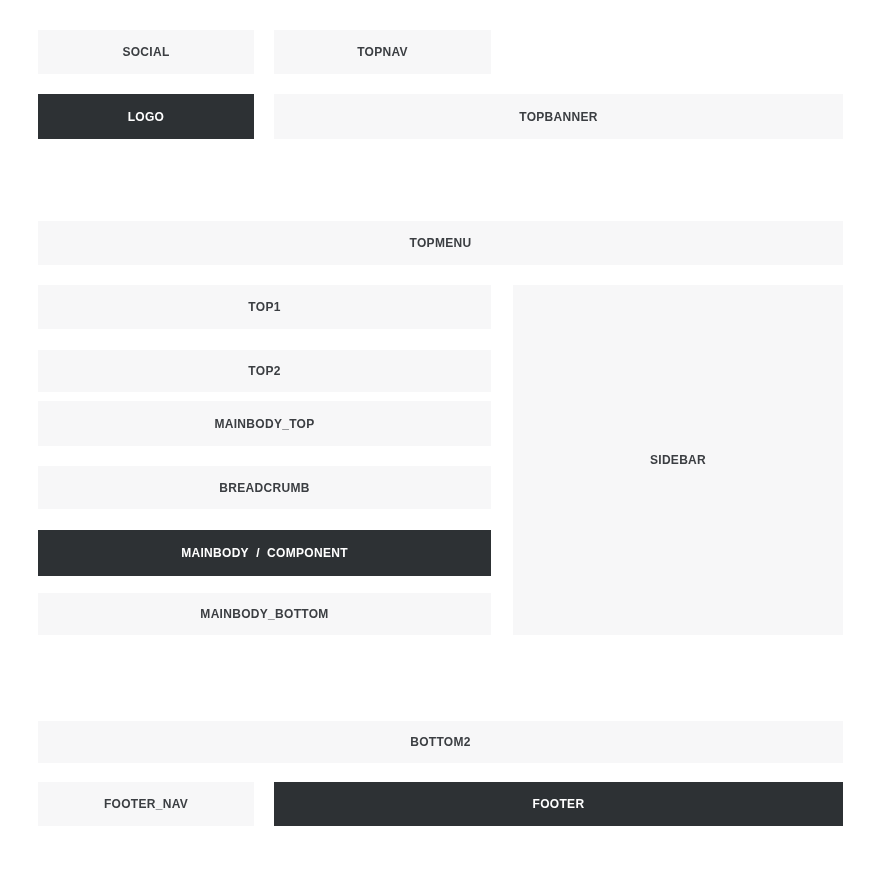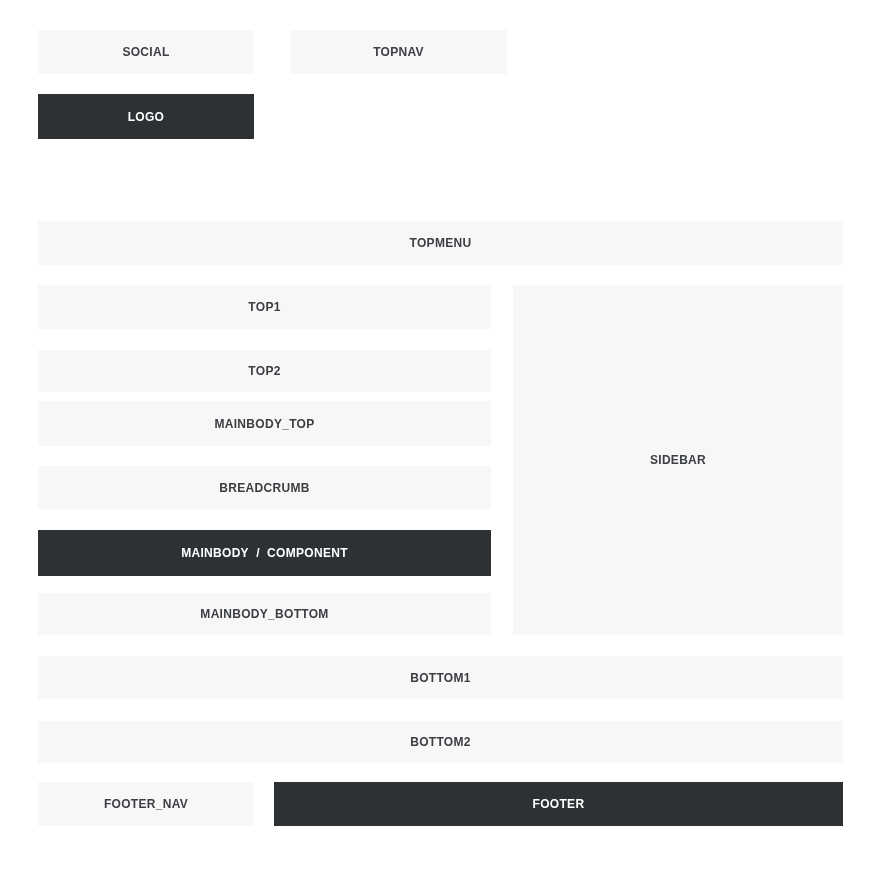--- a/index.html
+++ b/index.html
@@ -42,26 +42,29 @@
   .block.dark .lbl{color:var(--label-light);}
 </style>
 </head>
 <body>
 
 <div class="canvas">
 
   <div class="block light" style="left:38px;top:30px;width:216px;height:44px">
     <span class="lbl">SOCIAL</span>
   </div>
-  <div class="block light" style="left:290px;top:30px;width:217px;height:44px">
+  <div class="block light" style="left:274px;top:30px;width:217px;height:44px">
     <span class="lbl">TOPNAV</span>
   </div>
 
   <div class="block dark" style="left:38px;top:94px;width:216px;height:45px">
     <span class="lbl">LOGO</span>
+  </div>
+  <div class="block light" style="left:274px;top:94px;width:569px;height:45px">
+    <span class="lbl">TOPBANNER</span>
   </div>
 
 
   <div class="block light" style="left:38px;top:221px;width:805px;height:44px">
     <span class="lbl">TOPMENU</span>
   </div>
 
   <div class="block light" style="left:38px;top:285px;width:453px;height:44px">
     <span class="lbl">TOP1</span>
   </div>
@@ -78,23 +81,20 @@
     <span class="lbl">MAINBODY&nbsp;&nbsp;/&nbsp;&nbsp;COMPONENT</span>
   </div>
   <div class="block light" style="left:38px;top:593px;width:453px;height:42px">
     <span class="lbl">MAINBODY_BOTTOM</span>
   </div>
 
   <div class="block light" style="left:513px;top:285px;width:330px;height:350px">
     <span class="lbl">SIDEBAR</span>
   </div>
 
-  <div class="block light" style="left:38px;top:656px;width:805px;height:43px">
-    <span class="lbl">BOTTOM1</span>
-  </div>
   <div class="block light" style="left:38px;top:721px;width:805px;height:42px">
     <span class="lbl">BOTTOM2</span>
   </div>
 
   <div class="block light" style="left:38px;top:782px;width:216px;height:44px">
     <span class="lbl">FOOTER_NAV</span>
   </div>
   <div class="block dark" style="left:274px;top:782px;width:569px;height:44px">
     <span class="lbl">FOOTER</span>
   </div>

